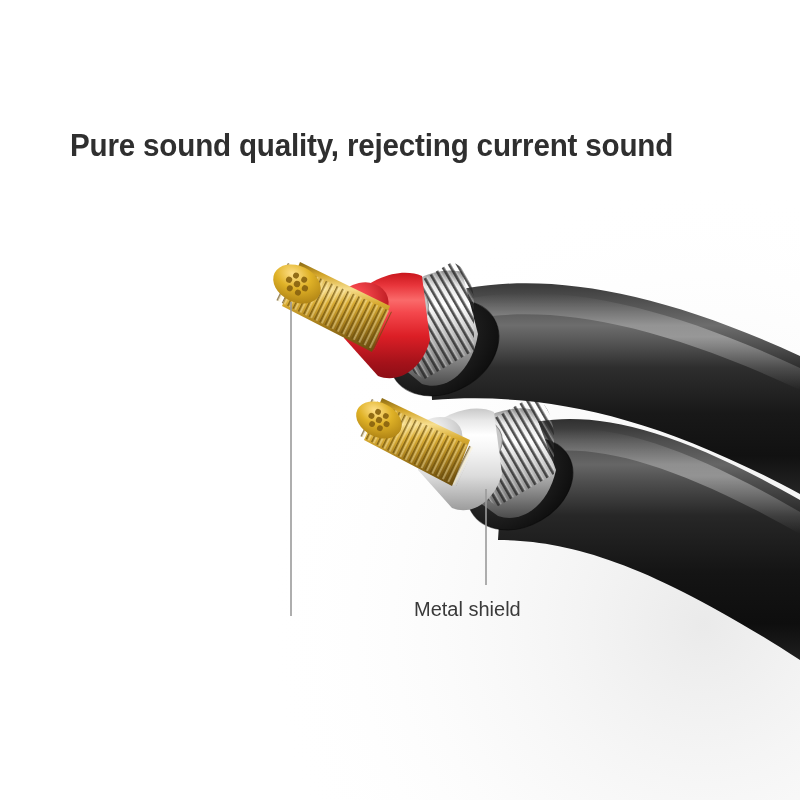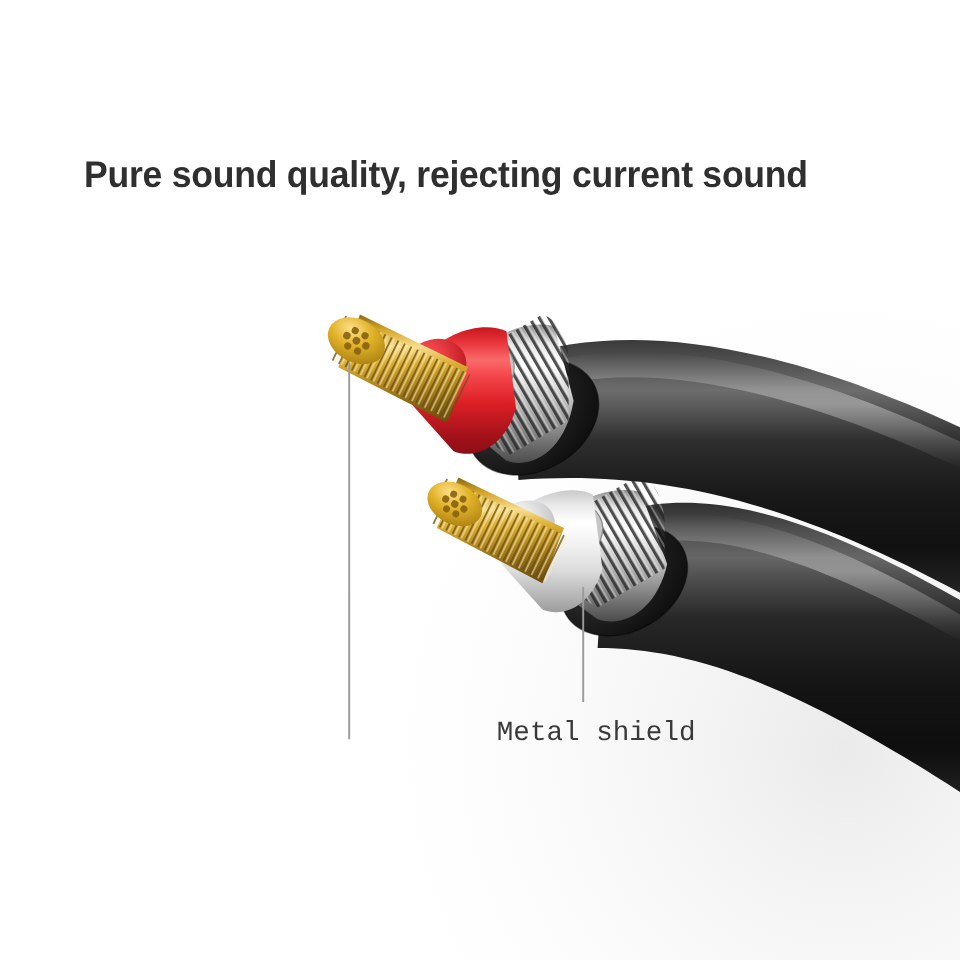--- a/index.html
+++ b/index.html
@@ -23,23 +23,23 @@
     font-weight:700;
     font-size:31px;
     letter-spacing:-0.2px;
     color:#2f2f2f;
     white-space:nowrap;
     transform:scaleX(0.955);
     transform-origin:left center;
   }
   .callout-label{
     position:absolute;
-    font-family:Liberation Mono, monospace;
+    font-family:Liberation Sans, sans-serif;
     font-weight:400;
-    font-size:23px;
+    font-size:20px;
     color:#3a3a3a;
     white-space:nowrap;
   }
   #label-conductor{left:121px;top:625px;}
   #label-shield{left:414px;top:598px;}
 </style>
 </head>
 <body>
 
 <div id="stage">

